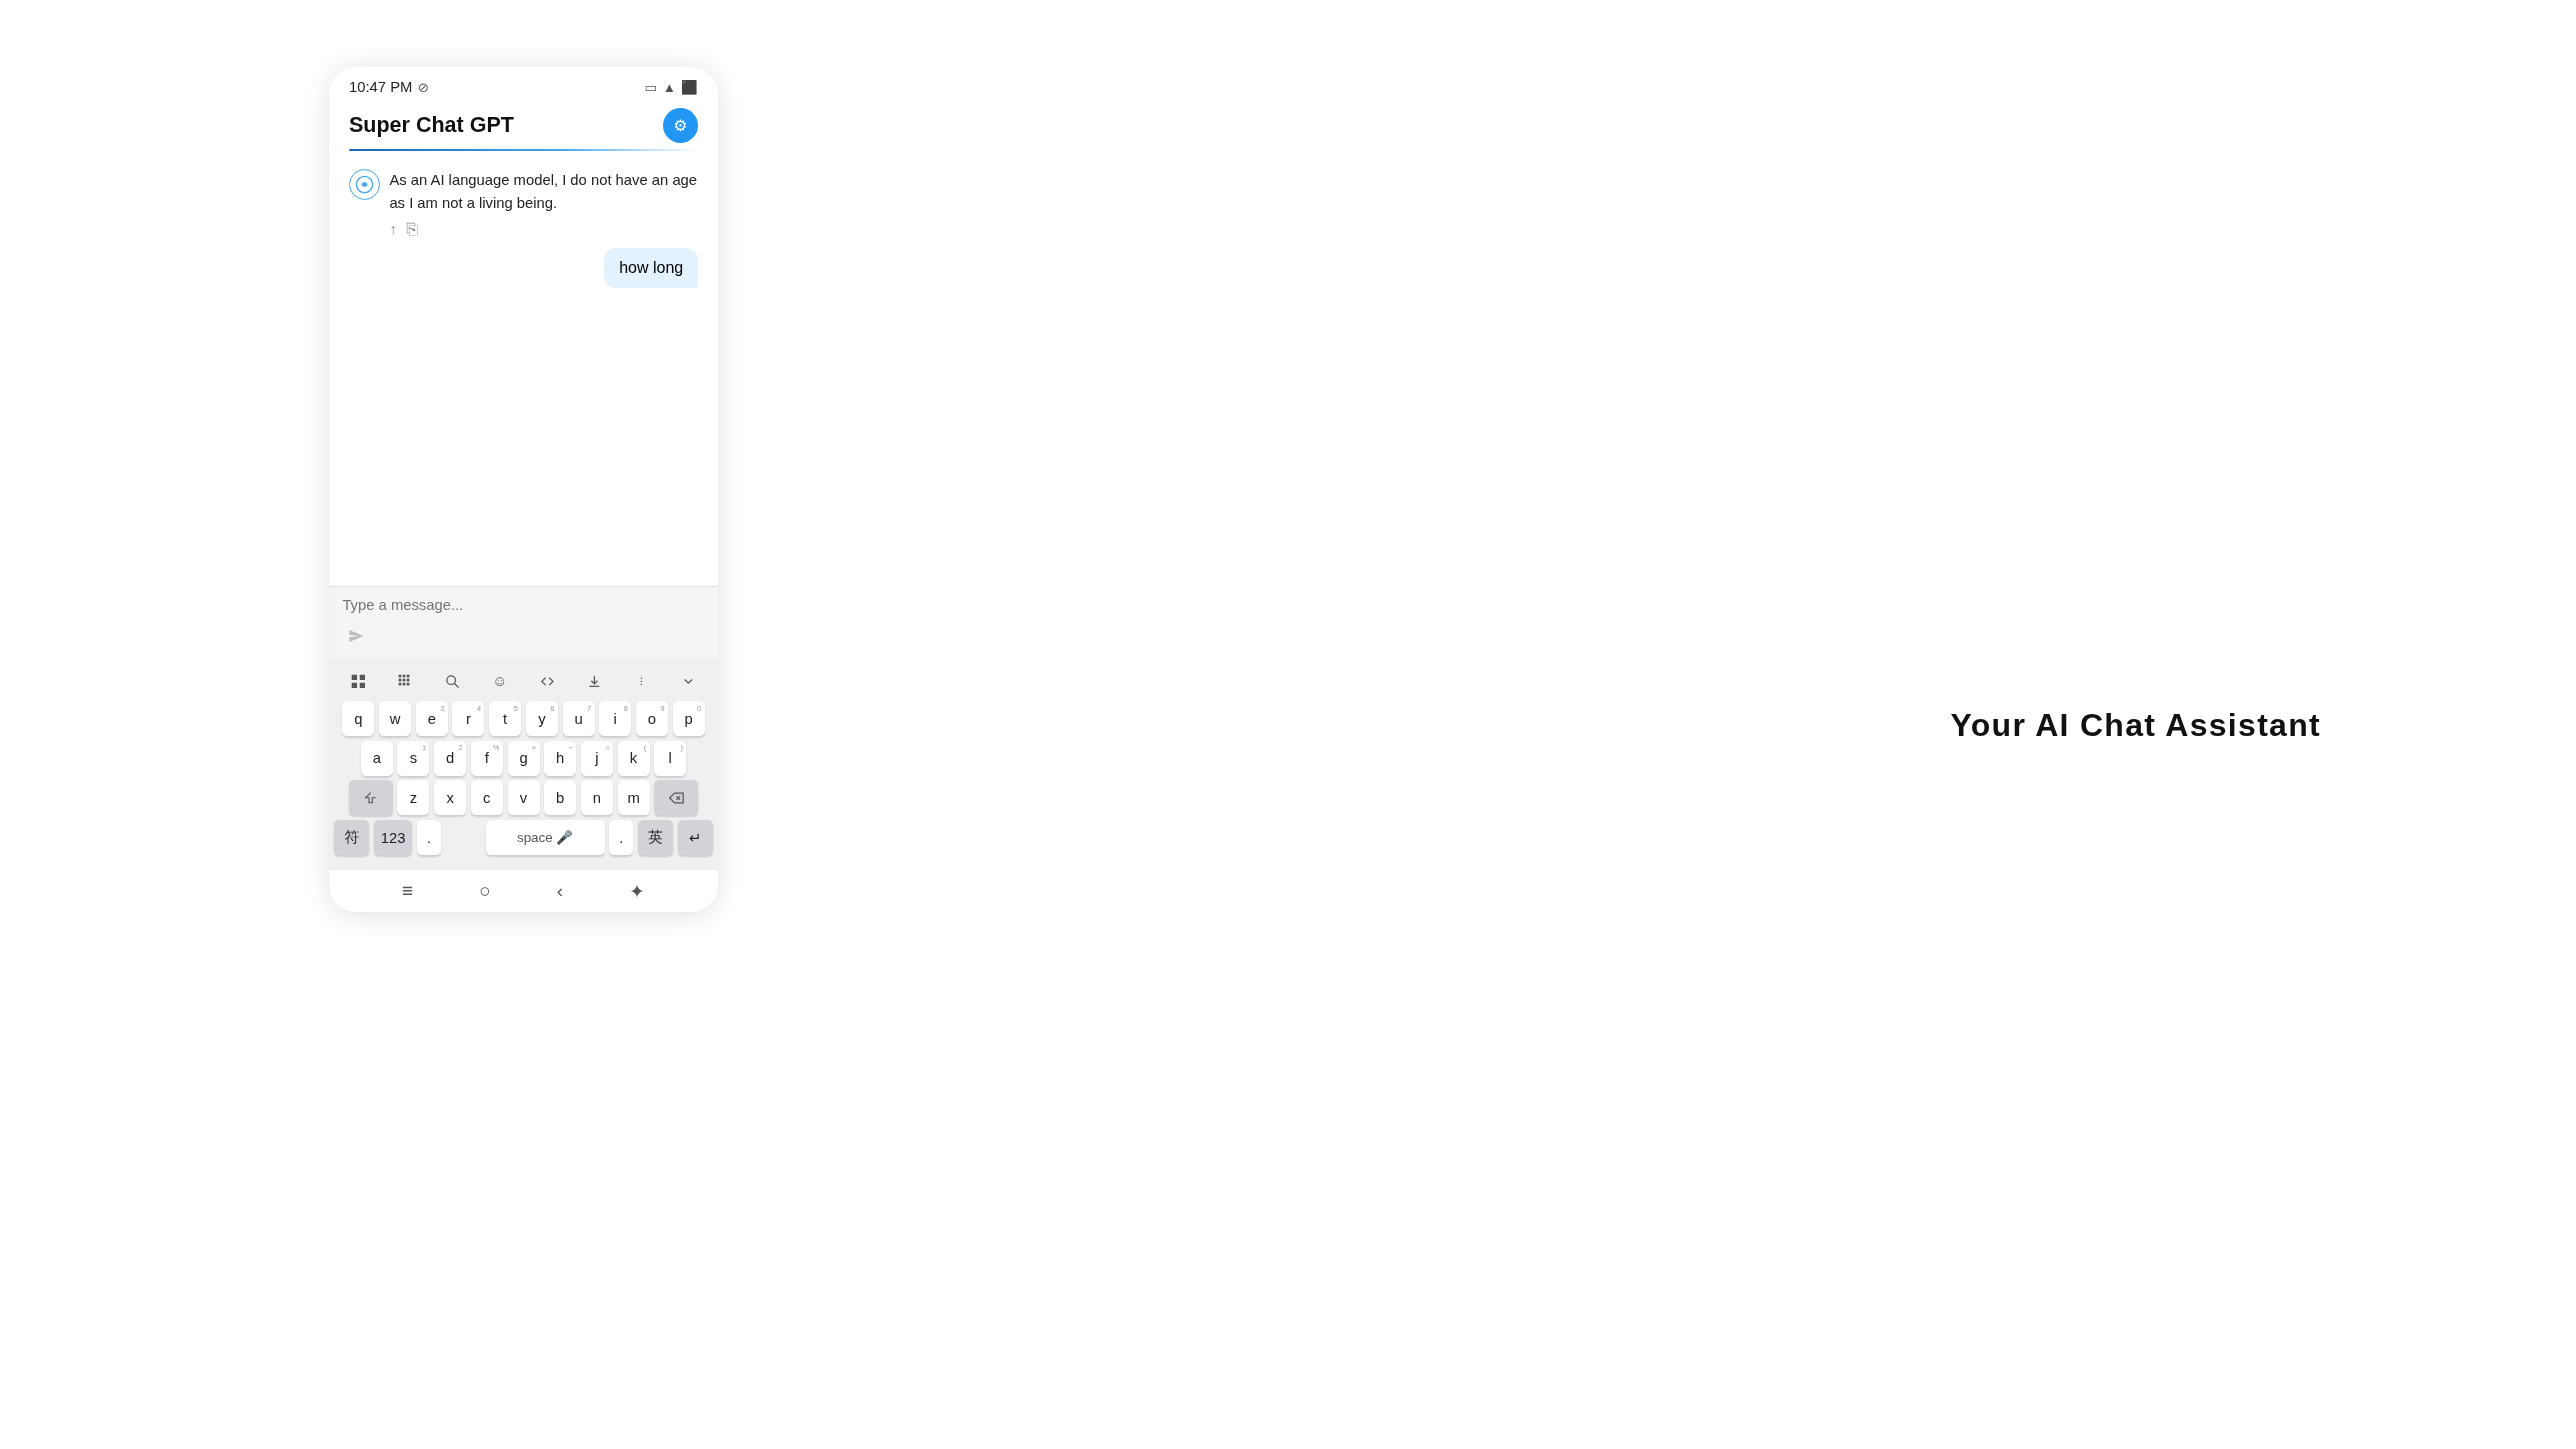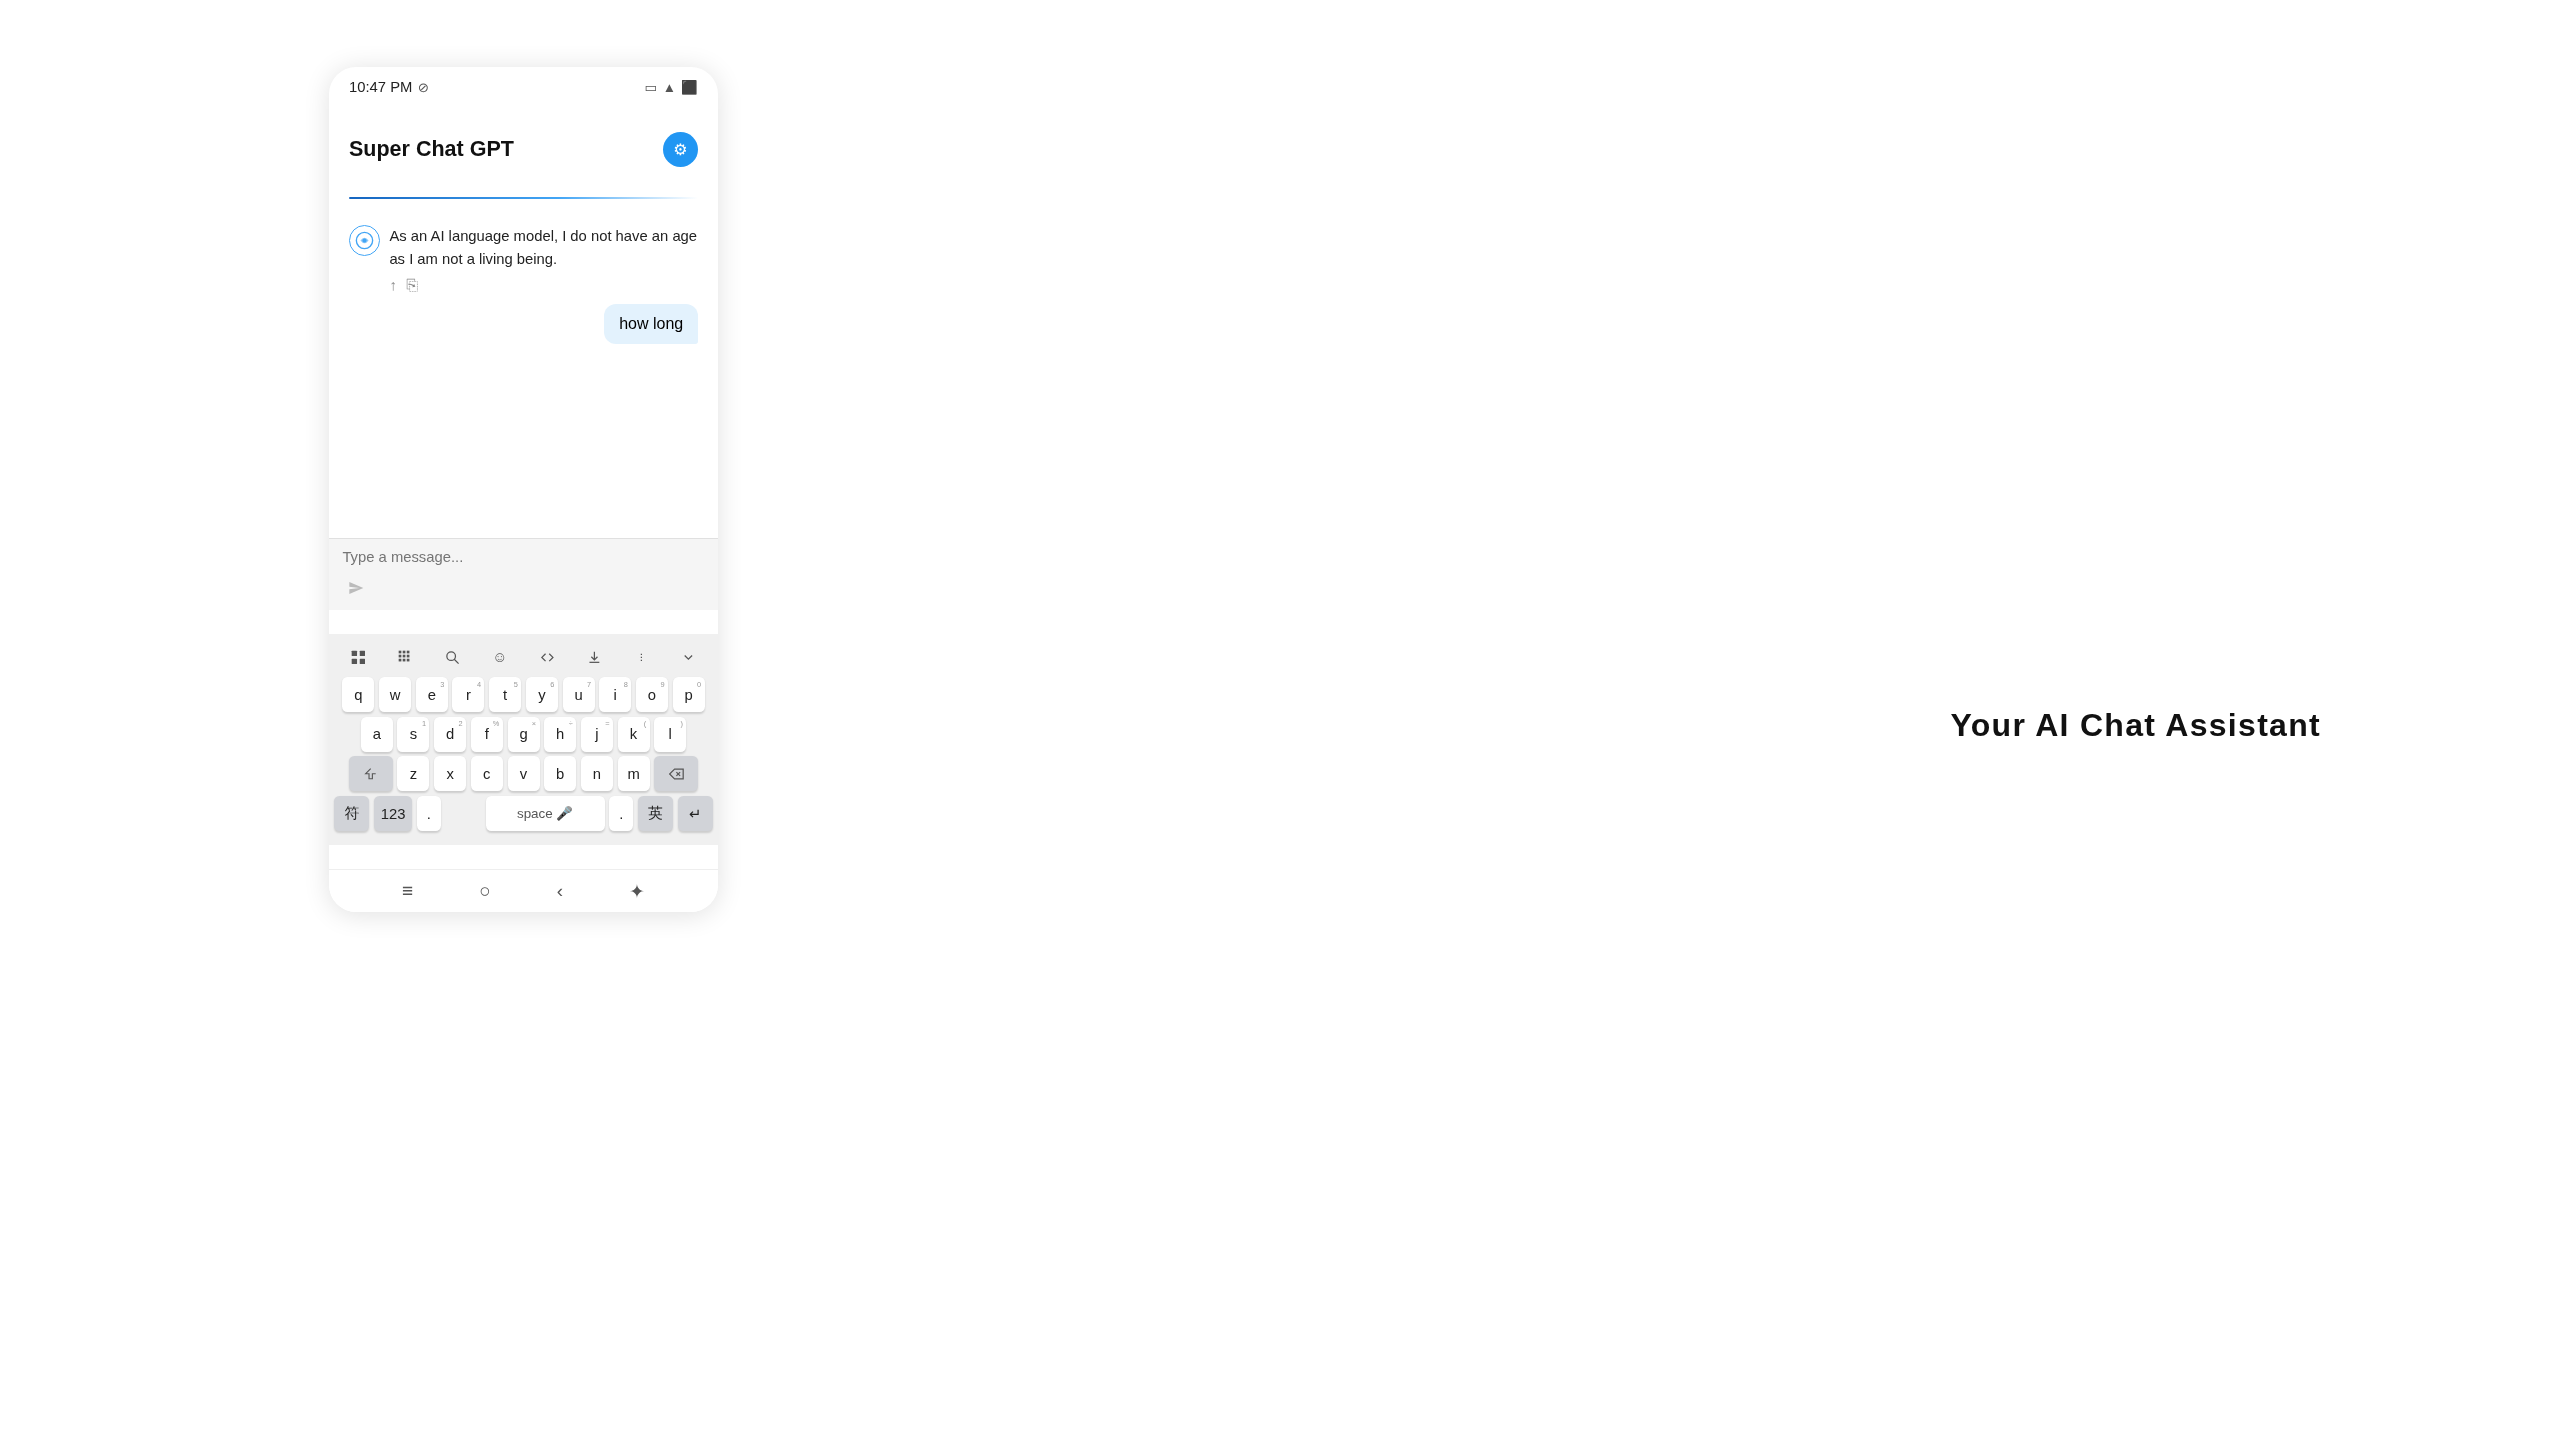--- a/index.html
+++ b/index.html
@@ -18,21 +18,20 @@
       left: 329px;
       top: 67px;
       width: 389px;
       height: 845px;
       background: #ffffff;
       border-radius: 27px;
       box-shadow: 0 2.7px 27px rgba(0,0,0,0.12);
       overflow: hidden;
       display: flex;
       flex-direction: column;
-      gap: 24px;
     }
 
     
     .status-bar {
       display: flex;
       justify-content: space-between;
       align-items: center;
       padding: 12px 20px 6.7px;
       font-size: 14.8px;
       font-weight: 500;
@@ -71,21 +70,21 @@
       height: 2.7px;
       background: linear-gradient(90deg, #1565C0 0%, #42A5F5 60%, transparent 100%);
       margin: 0 20px;
       border-radius: 1.3px;
     }
 
     
     .chat-area {
       flex: 1;
       overflow-y: auto;
-      padding: 2px 20px;
+      padding: 18px 20px;
       display: flex;
       flex-direction: column;
       gap: 10.7px;
       background: #fff;
     }
 
     
     .ai-message {
       display: flex;
       align-items: flex-start;

